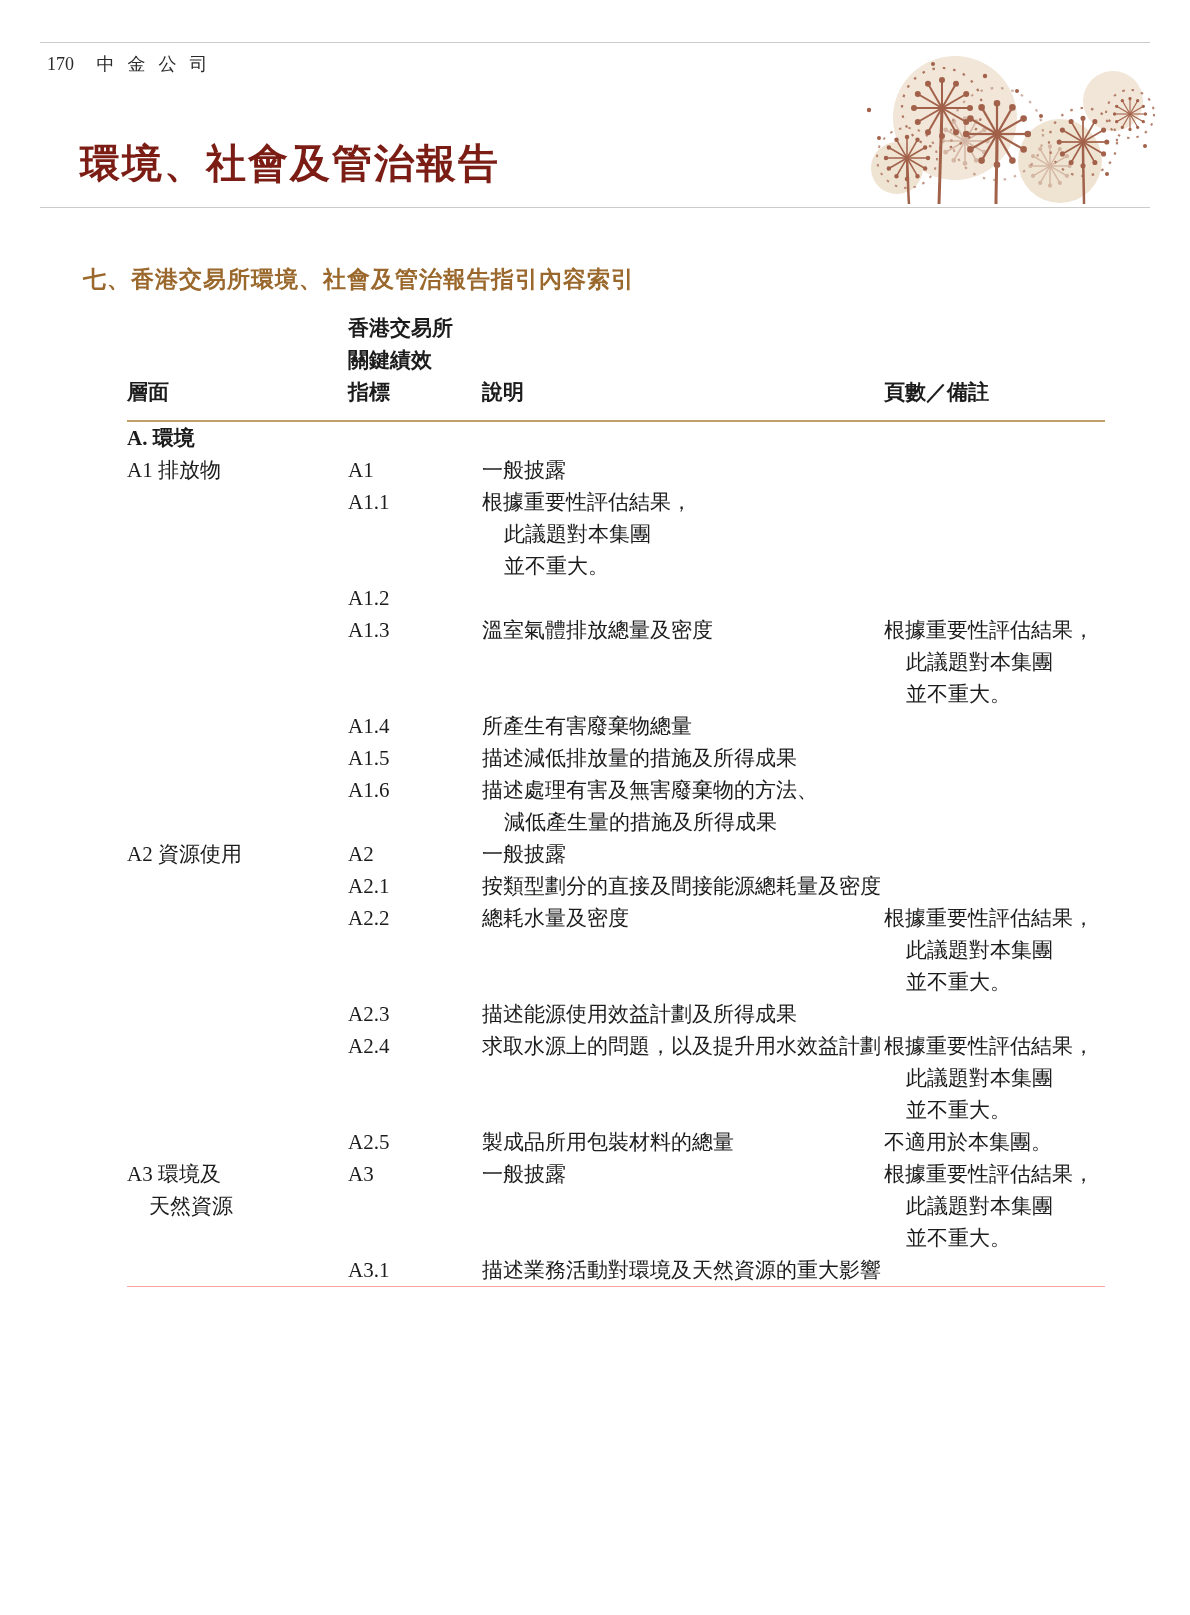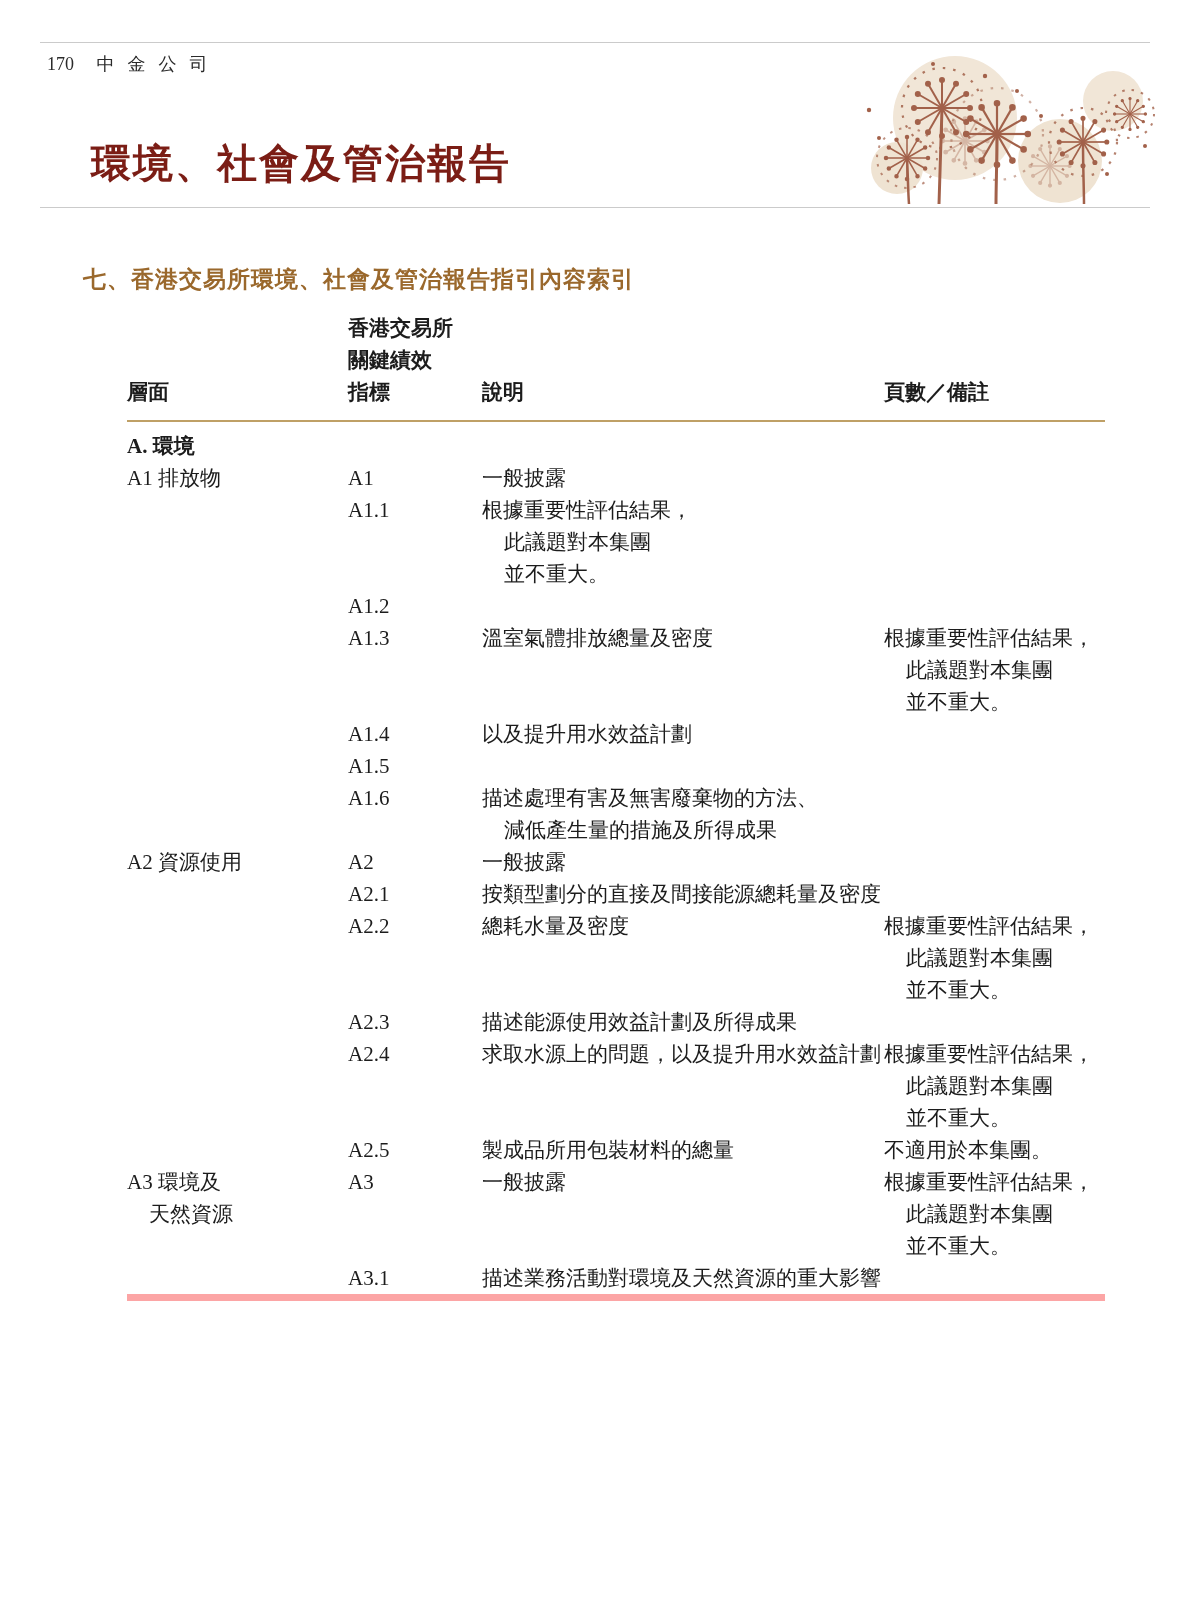--- a/index.html
+++ b/index.html
@@ -7,34 +7,34 @@
     position:relative;width:1190px;height:1615px;background:#ffffff;overflow:hidden;
     font-family:"Liberation Serif","DejaVu Serif",serif;color:#1c1c1c;
   }
   .rule{position:absolute;left:40px;width:1110px;height:1px;background:#cbcbcb;}
   .rule-top{top:42px;}
   .rule-mid{top:207px;}
   .page-header{position:absolute;left:47px;top:52px;font-size:18px;color:#2a2a2a;}
   .page-number{display:inline-block;}
   .company{display:inline-block;margin-left:18px;letter-spacing:13px;}
   .doc-title{
-    position:absolute;left:91px;top:136px;font-size:40px;font-weight:bold;
+    position:absolute;left:80px;top:136px;font-size:40px;font-weight:bold;
     color:#7b1d15;letter-spacing:2px;white-space:nowrap;
   }
   .deco{position:absolute;left:845px;top:46px;width:310px;height:158px;}
   .section-heading{
     position:absolute;left:83px;top:264px;font-size:23px;font-weight:bold;
     color:#9a682c;letter-spacing:1px;white-space:nowrap;
   }
   .table{position:absolute;left:127px;top:312px;width:978px;font-size:21px;}
   .thead{
     display:grid;grid-template-columns:221px 134px 402px 221px;align-items:end;
     font-weight:bold;padding-bottom:12px;border-bottom:2px solid #bfa066;
   }
-  .tbody{padding-top:8px;border-bottom:7px solid #fca5a5;font-family:Liberation Serif, serif;}
+  .tbody{border-bottom:1px solid #fca5a5;font-family:Liberation Serif, serif;}
   .trow{display:grid;grid-template-columns:221px 134px 402px 221px;align-items:start;}
   .ln{display:block;line-height:32px;white-space:nowrap;}
   .ln:empty{display:none;}
   .cont{padding-left:22px;}
   .section-row .ln{font-weight:bold;}
 </style>
 </head>
 <body>
 
 <div class="page">
@@ -188,29 +188,32 @@
             <span class="ln cont">並不重大。</span>
           </div>
       </div>
 
       <div class="trow">
         <div class="cell"></div>
         <div class="cell">
             <span class="ln">A1.4</span>
           </div>
         <div class="cell">
-            <span class="ln">以及提升用水效益計劃</span>
+            <span class="ln">所產生有害廢棄物總量</span>
           </div>
         <div class="cell"></div>
       </div>
 
       <div class="trow">
         <div class="cell"></div>
         <div class="cell">
             <span class="ln">A1.5</span>
+          </div>
+        <div class="cell">
+            <span class="ln">描述減低排放量的措施及所得成果</span>
           </div>
         <div class="cell"></div>
       </div>
 
       <div class="trow">
         <div class="cell"></div>
         <div class="cell">
             <span class="ln">A1.6</span>
           </div>
         <div class="cell">

